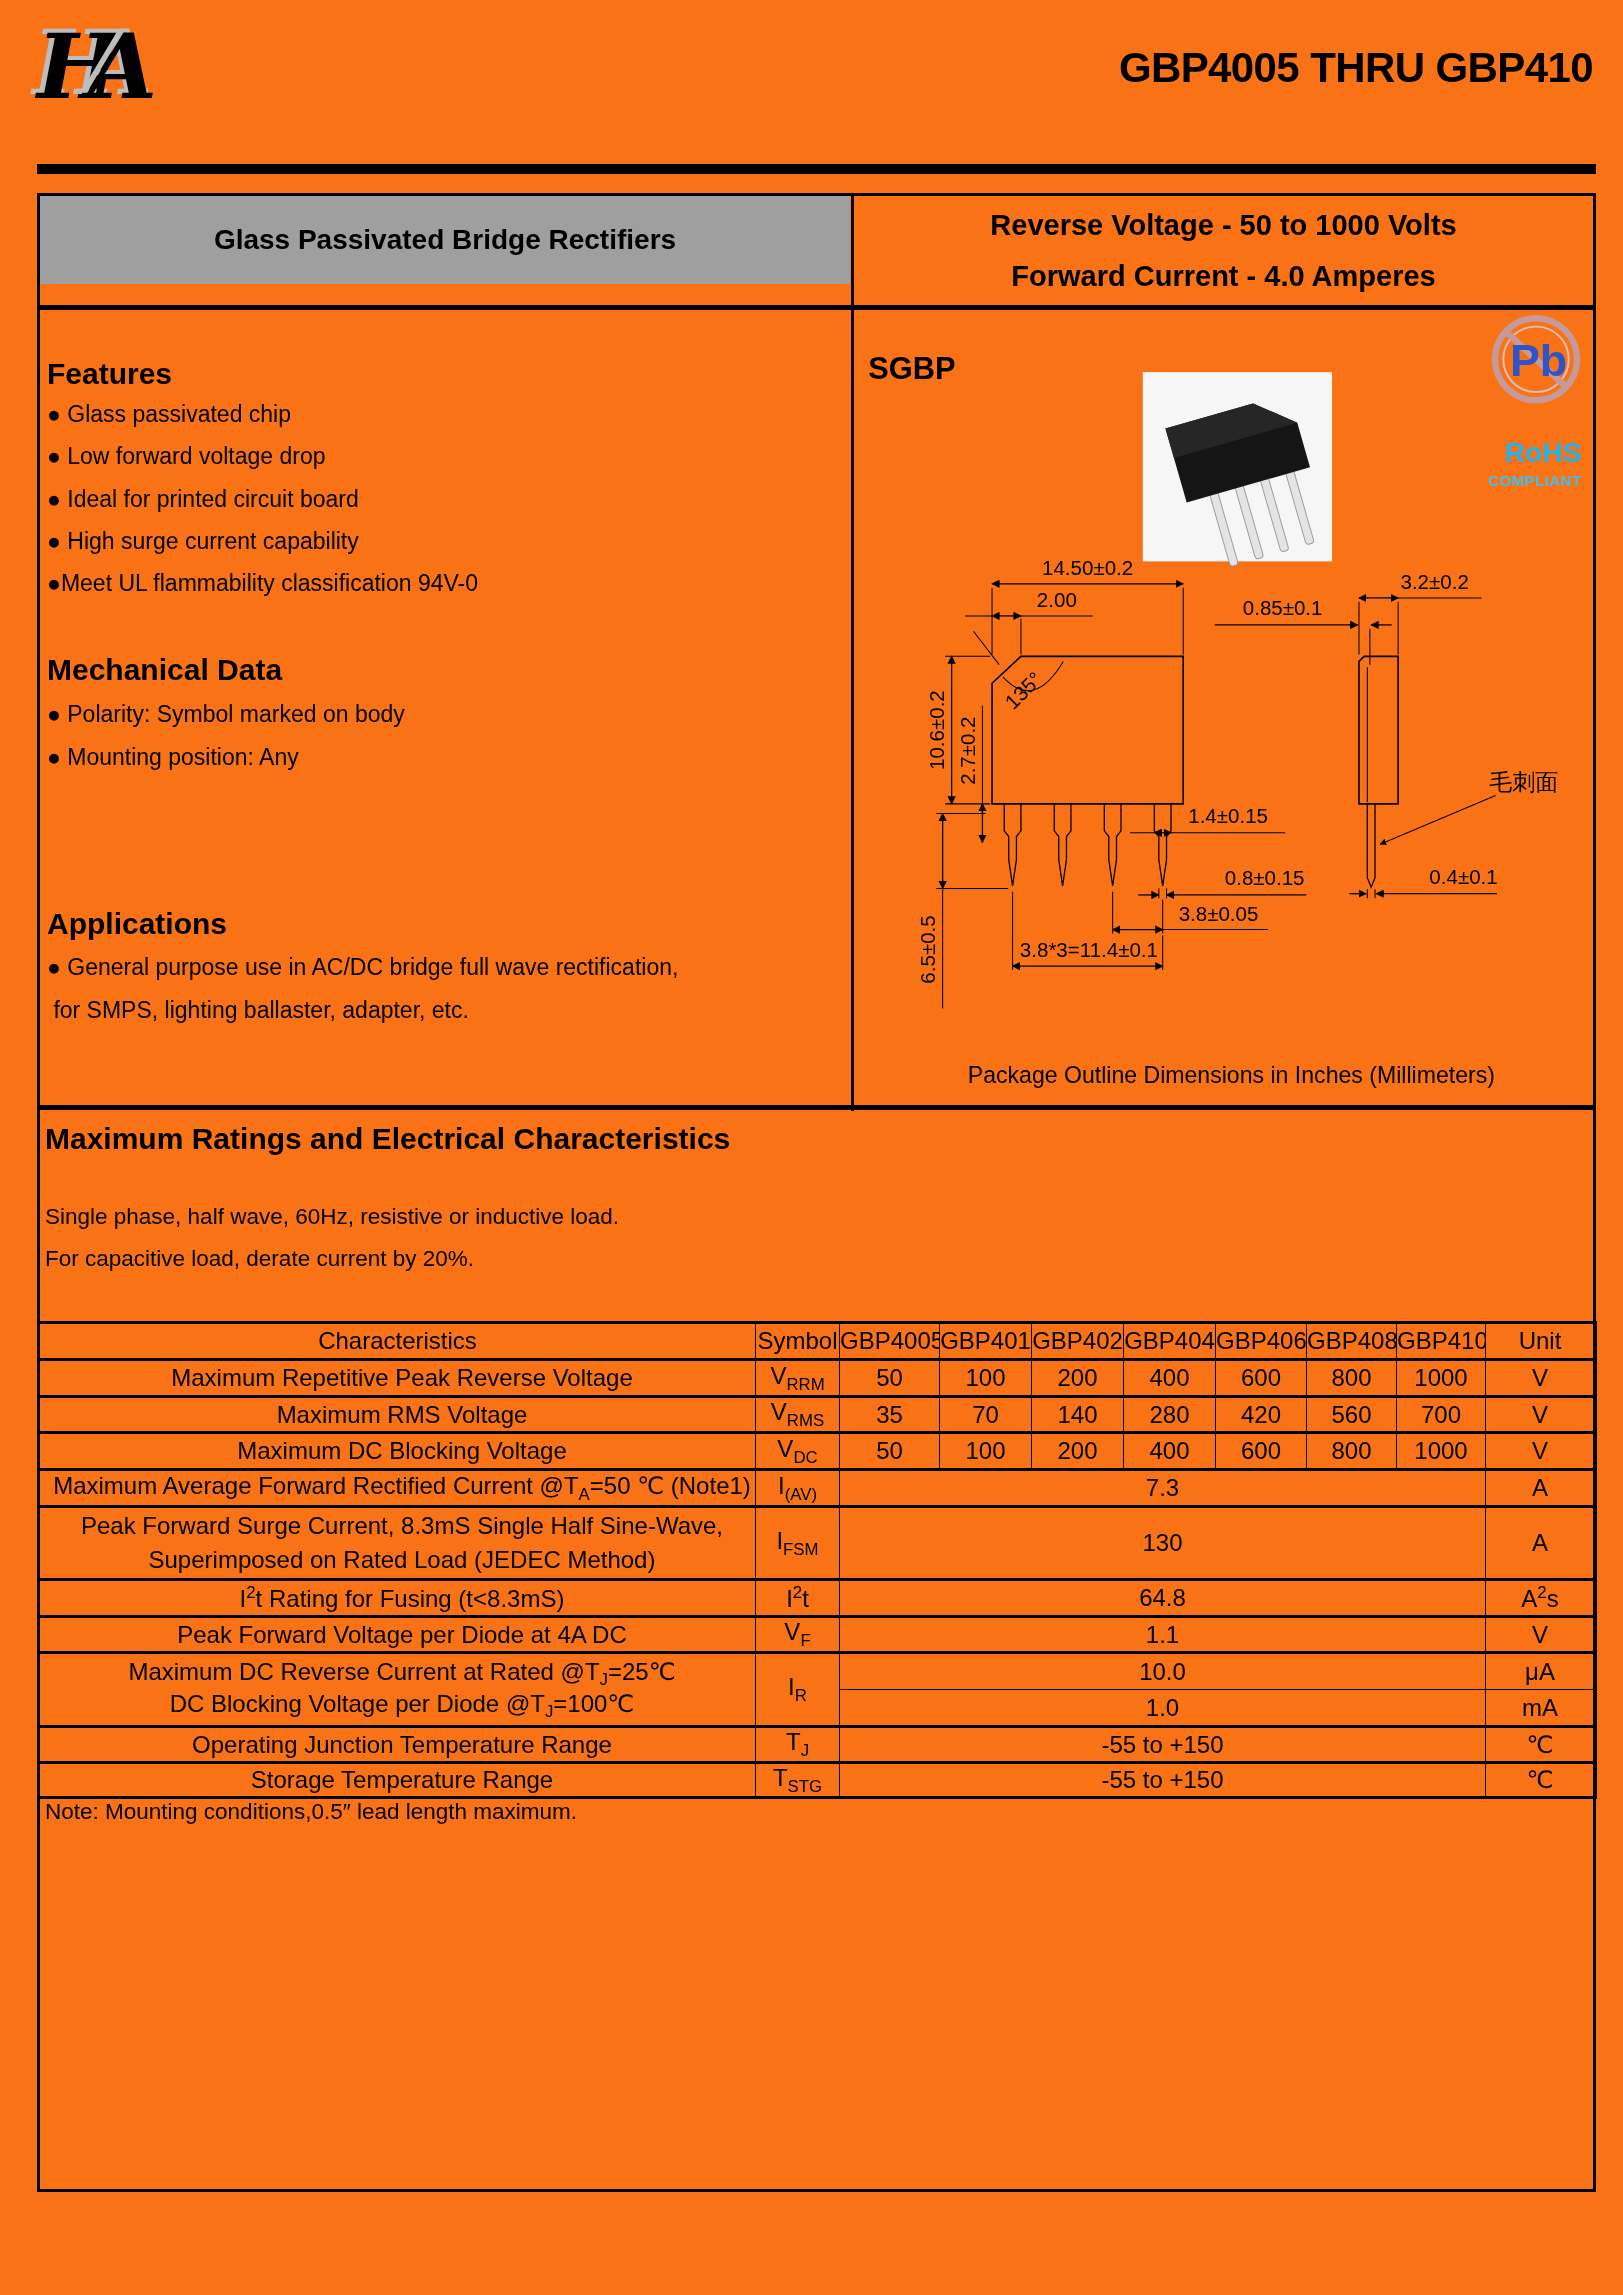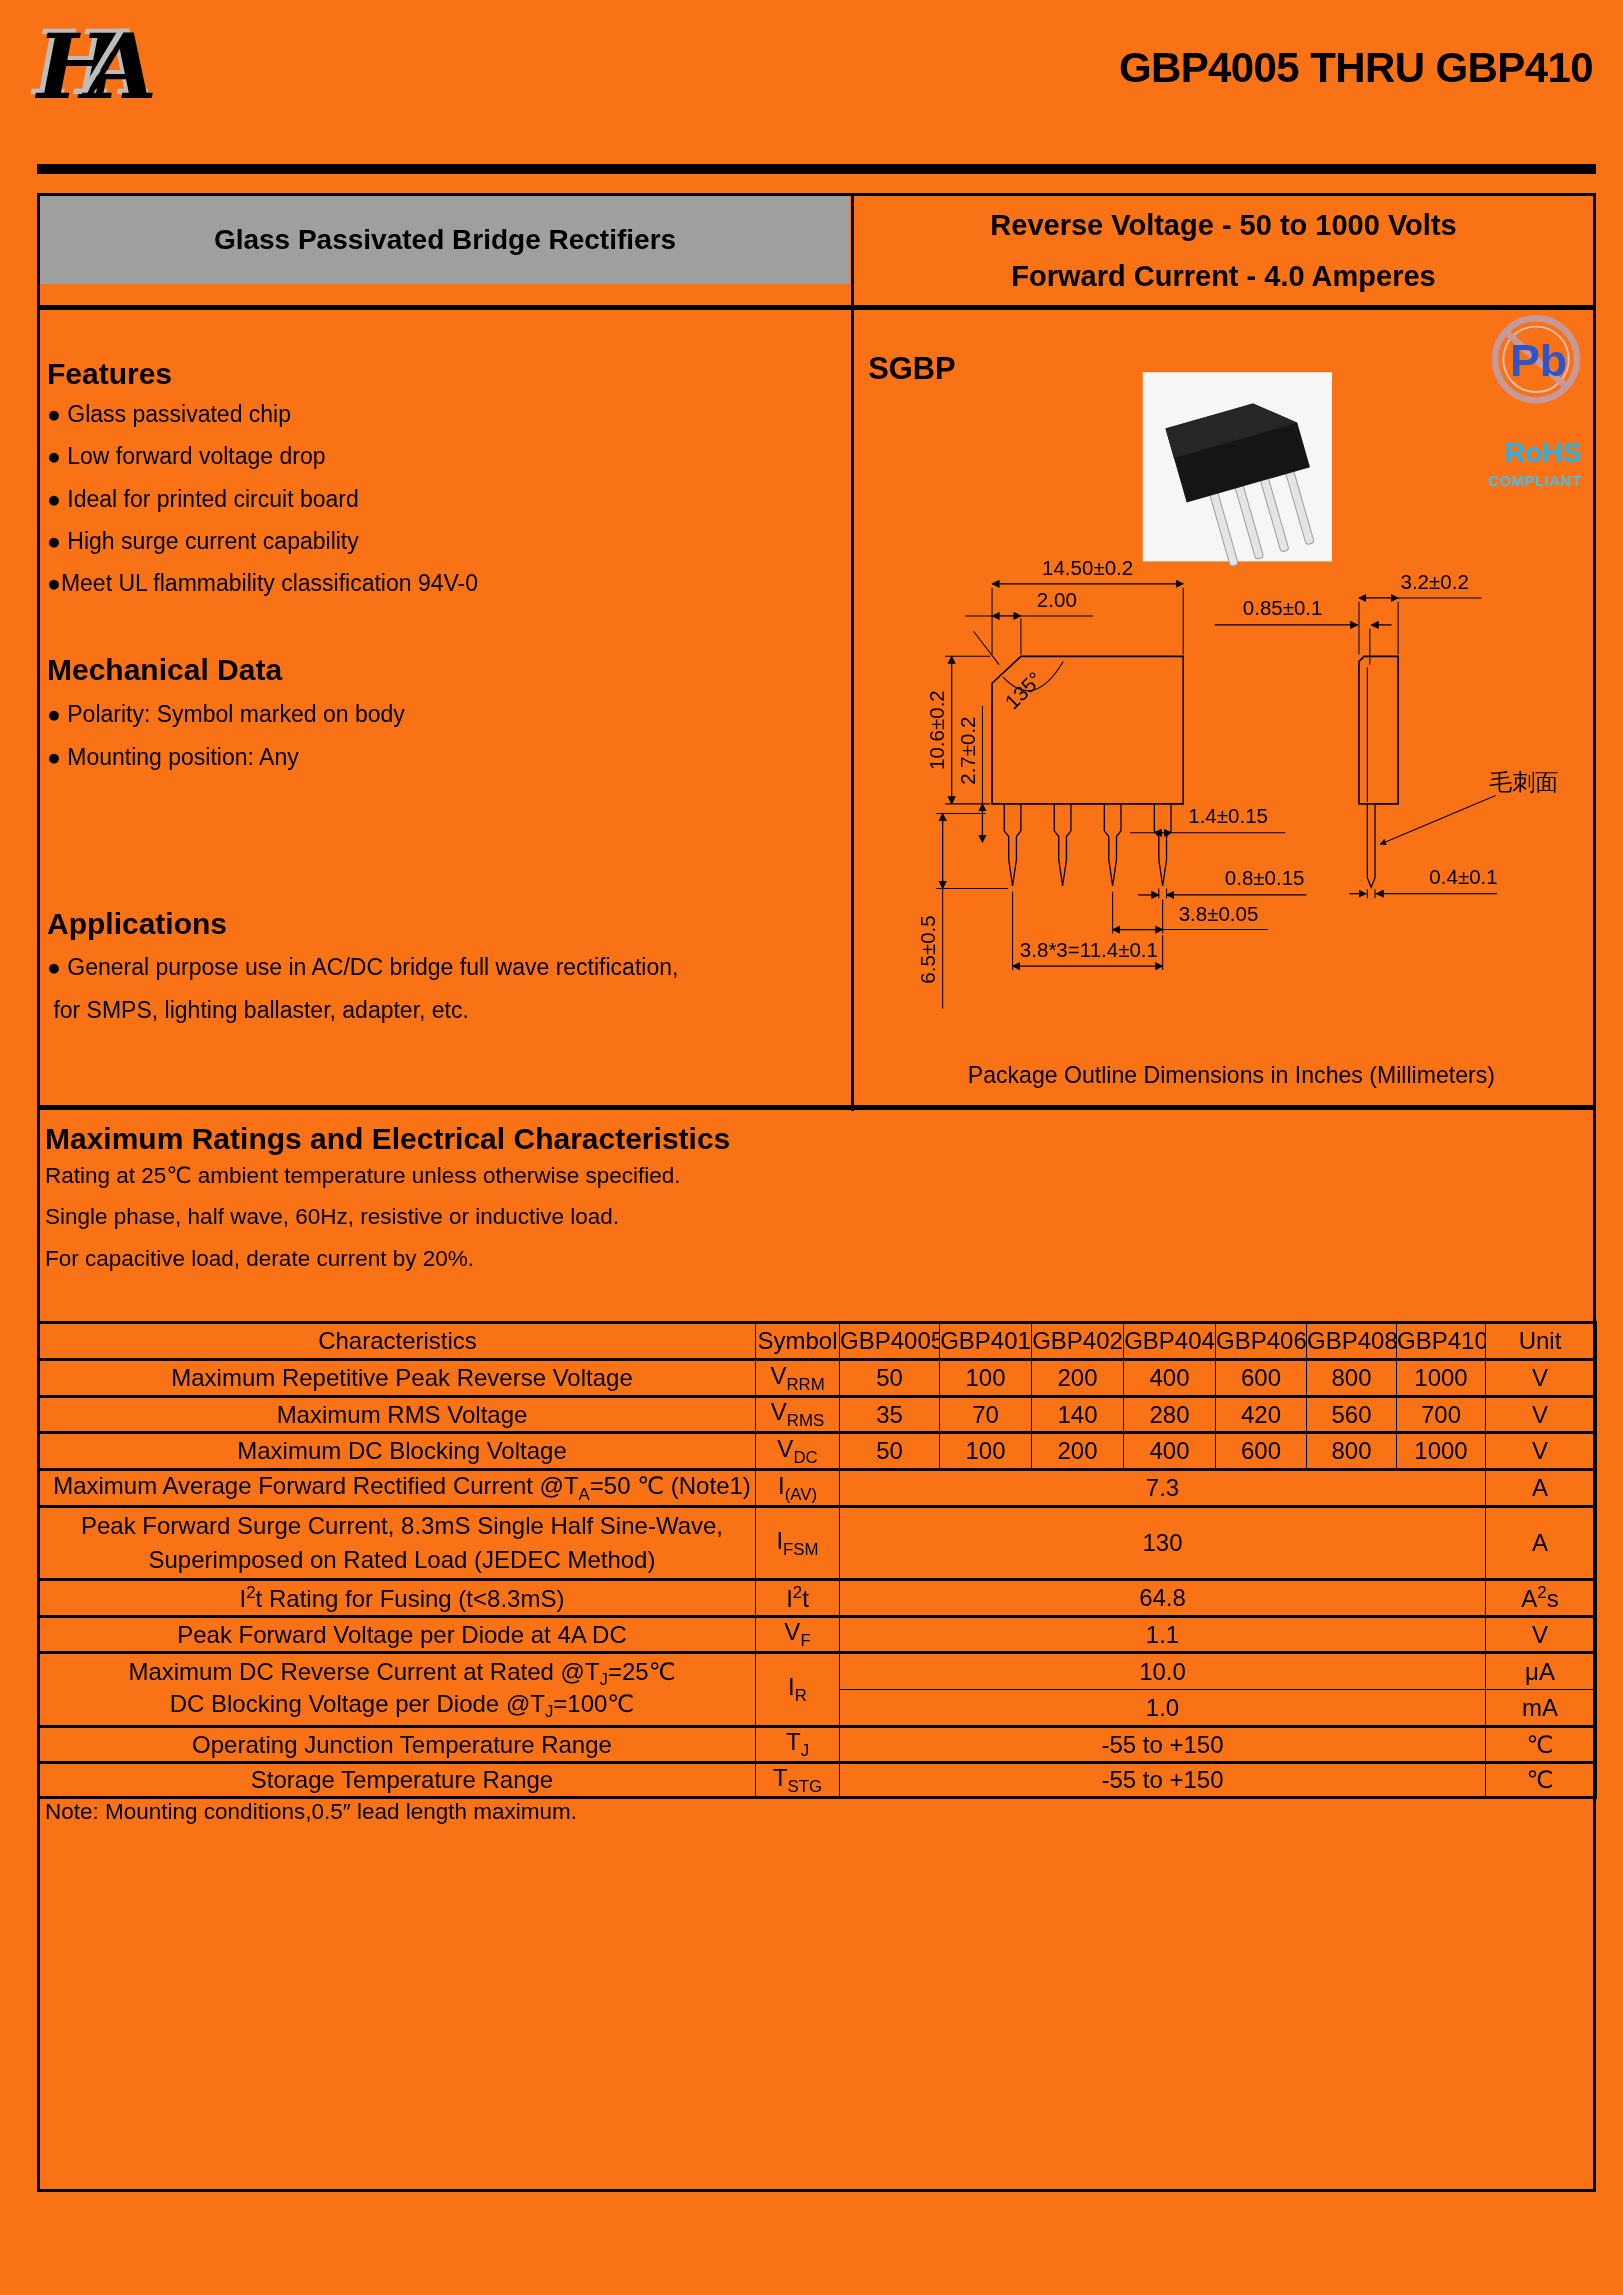--- a/index.html
+++ b/index.html
@@ -198,21 +198,20 @@
       <text class="dt" x="950" y="898" text-anchor="middle">0.4±0.1</text>
 
       <line class="dl15" x1="1000" y1="760" x2="820" y2="836" marker-end="url(#arr)"></line>
       <text class="dt36" x="990" y="752">毛刺面</text>
     </g>
 
     <text class="dt36" x="588" y="1208" text-anchor="middle">Package Outline Dimensions in Inches (Millimeters)</text>
   </svg>
 
   <div class="abs h1" id="ratings-h">Maximum Ratings and Electrical Characteristics</div>
-  <div class="abs rnote" style="top:1162px;">Rating at 25℃ ambient temperature unless otherwise specified.</div>
   <div class="abs rnote" style="top:1204px;">Single phase, half wave, 60Hz, resistive or inductive load.</div>
   <div class="abs rnote" style="top:1246px;">For capacitive load, derate current by 20%.</div>
 
   <table id="ratings-table">
     <colgroup>
       <col style="width:717px">
         <col style="width:84px">
         <col style="width:100px">
         <col style="width:92px">
       <col style="width:92px">

